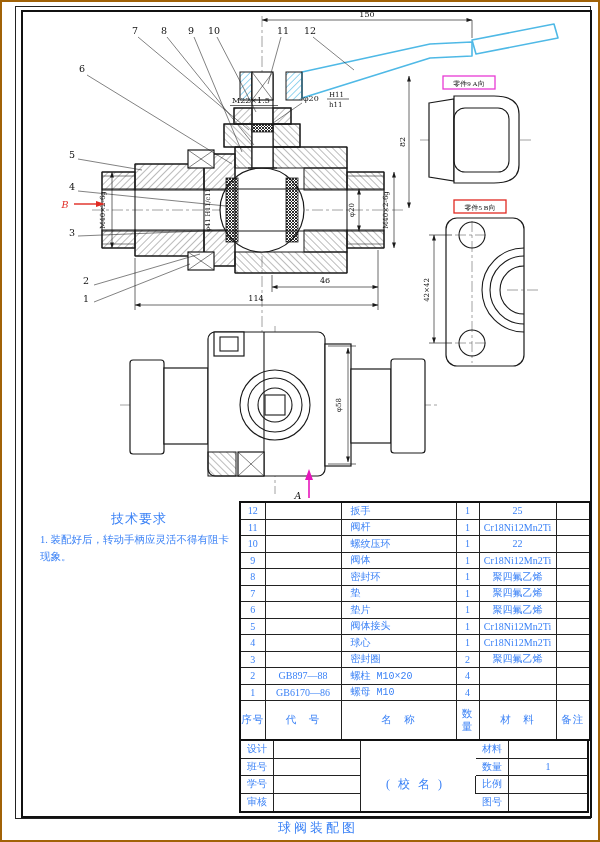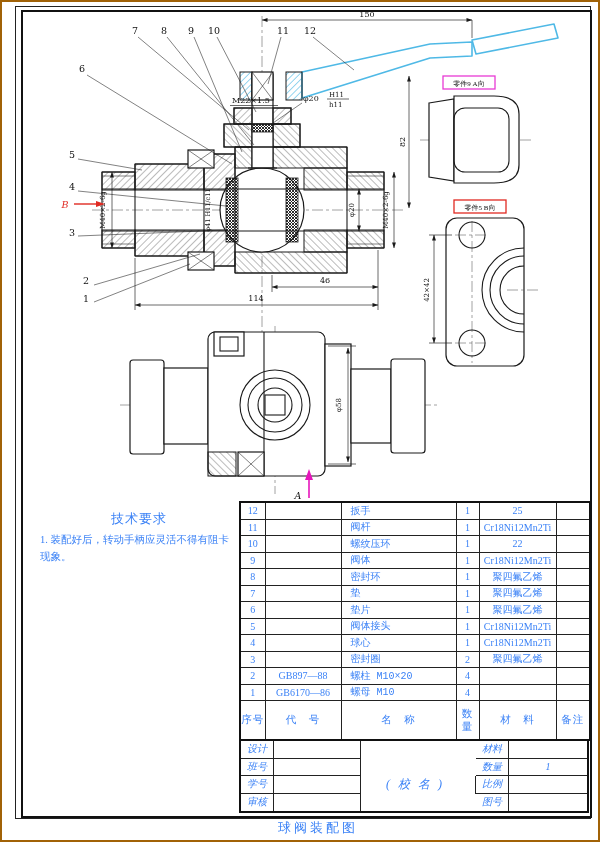--- a/index.html
+++ b/index.html
@@ -36,21 +36,21 @@
   
   .parts{left:237px;top:499px;border-collapse:collapse;table-layout:fixed;width:350px;}
   .parts td{border:1px solid #222;font-size:10px;text-align:center;padding:0;height:15.5px;
             overflow:hidden;white-space:nowrap;}
   .parts{border:2px solid #111;}
   .parts td.name{text-align:left;padding-left:9px;font-family:Liberation Mono, monospace;}
   .parts tr.hdr td{height:38px;font-size:10.5px;letter-spacing:1px;white-space:normal;line-height:1.25;}
 
   
   .tblock{left:237px;top:737px;width:350px;height:74px;border:2px solid #111;box-sizing:border-box;
-          display:grid;grid-template-columns:33px 87px 115px 33px 1fr;grid-template-rows:repeat(4,1fr);font-style:italic;}
+          display:grid;grid-template-columns:33px 87px 115px 33px 1fr;grid-template-rows:repeat(4,1fr);}
   .tblock div{border-right:1px solid #222;border-bottom:1px solid #222;display:flex;
               align-items:center;justify-content:center;font-size:10px;box-sizing:border-box;}
   .tblock .big{grid-row:span 2;font-size:12px;letter-spacing:8px;}
   .tblock .nb{border-right:none;}
   .tblock .nbb{border-bottom:none;}
 
   .caption{left:16px;top:817px;width:600px;text-align:center;font-size:13px;letter-spacing:3px;}
 </style>
 </head>
 <body>

